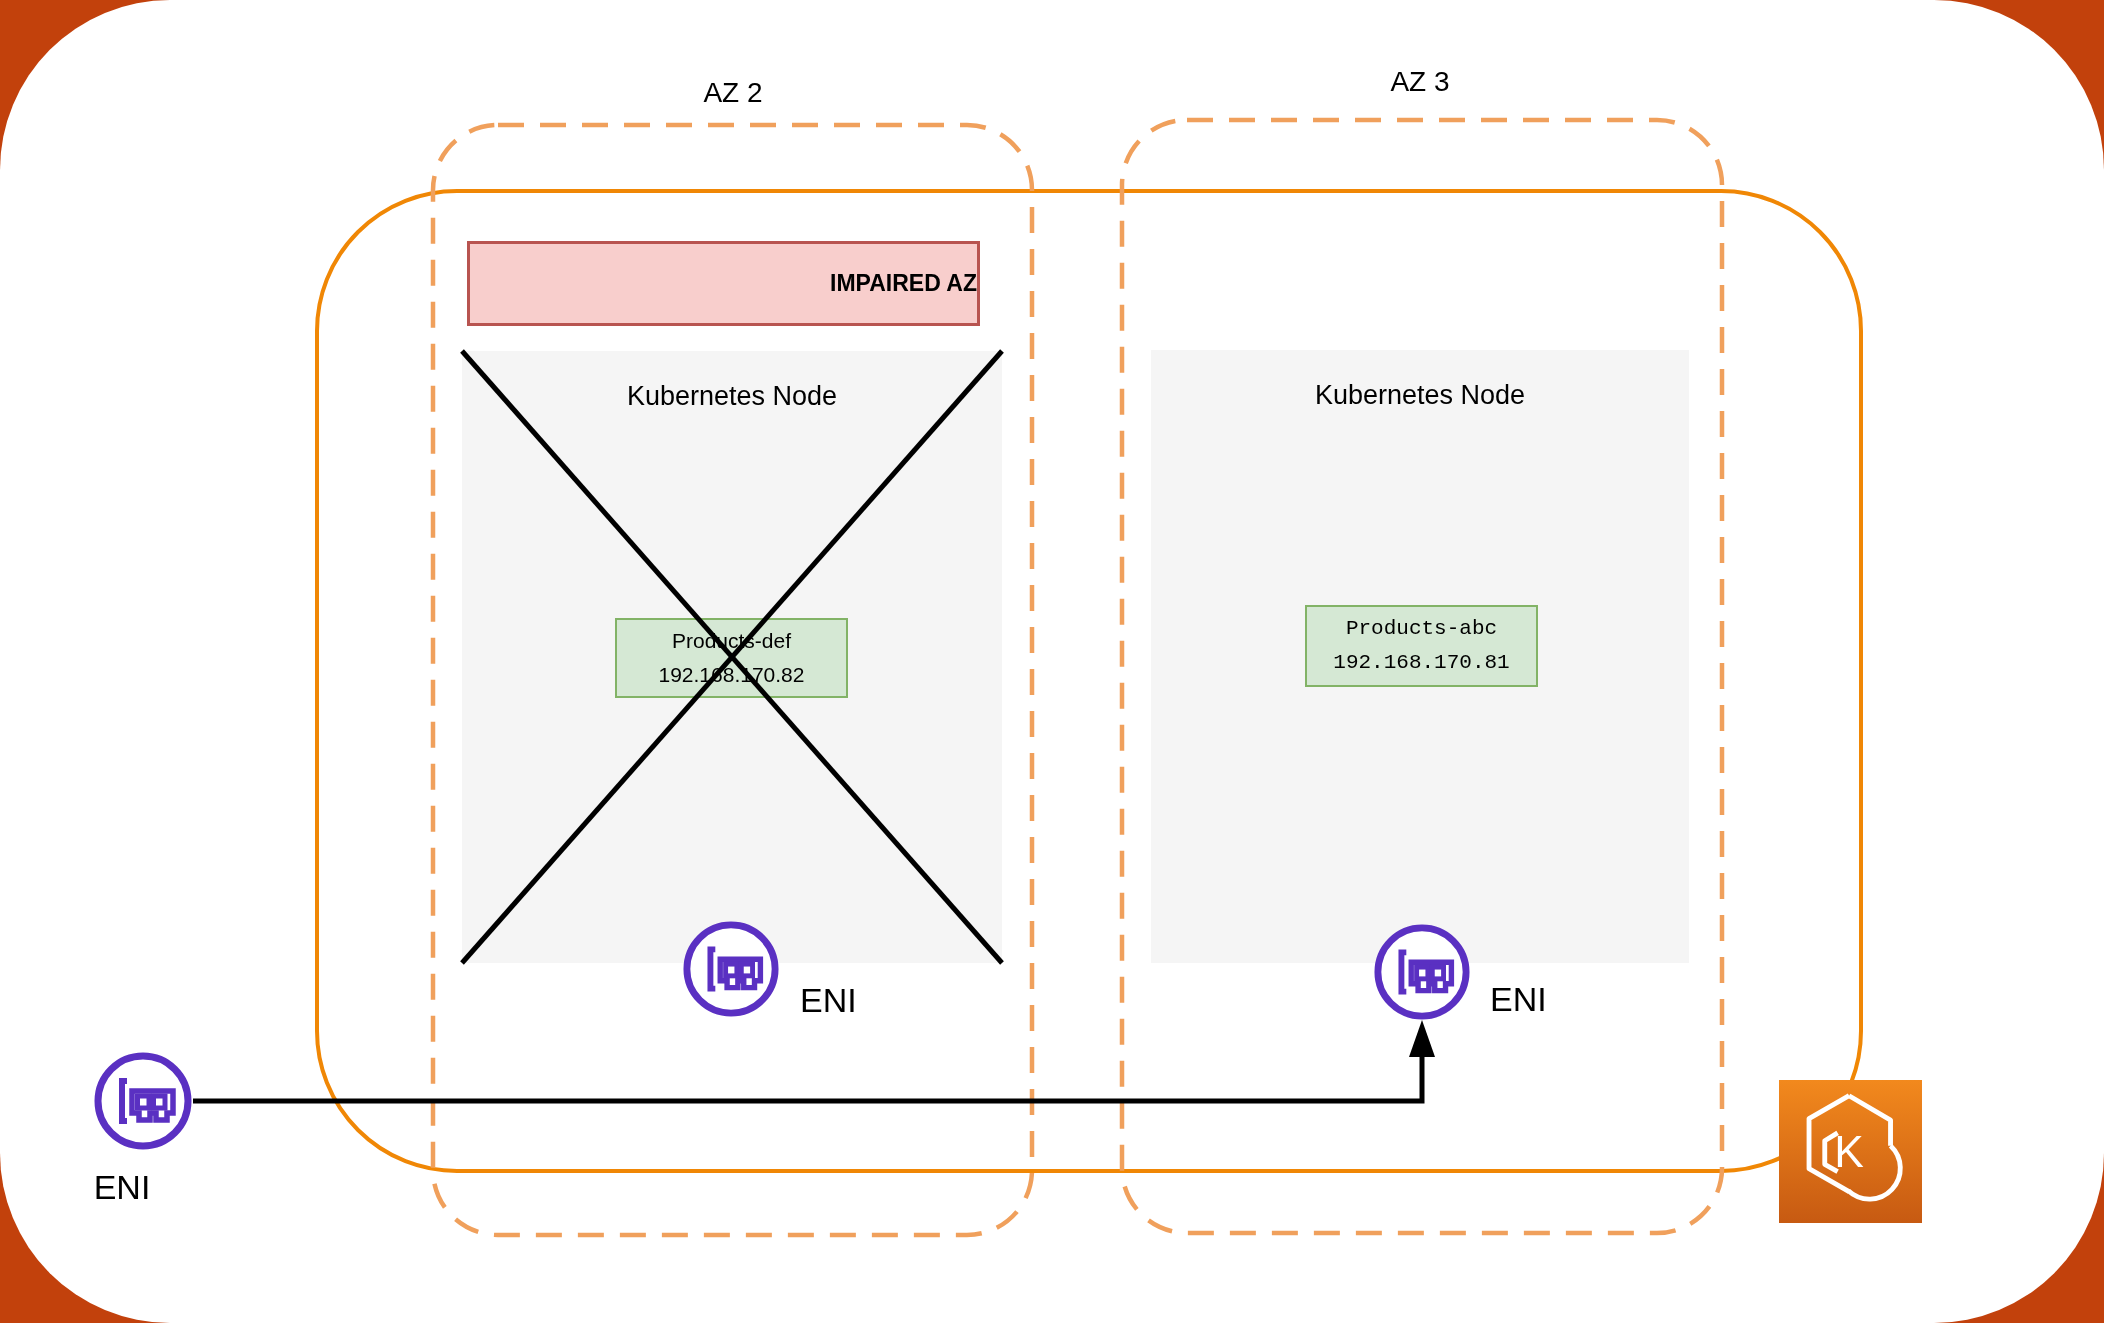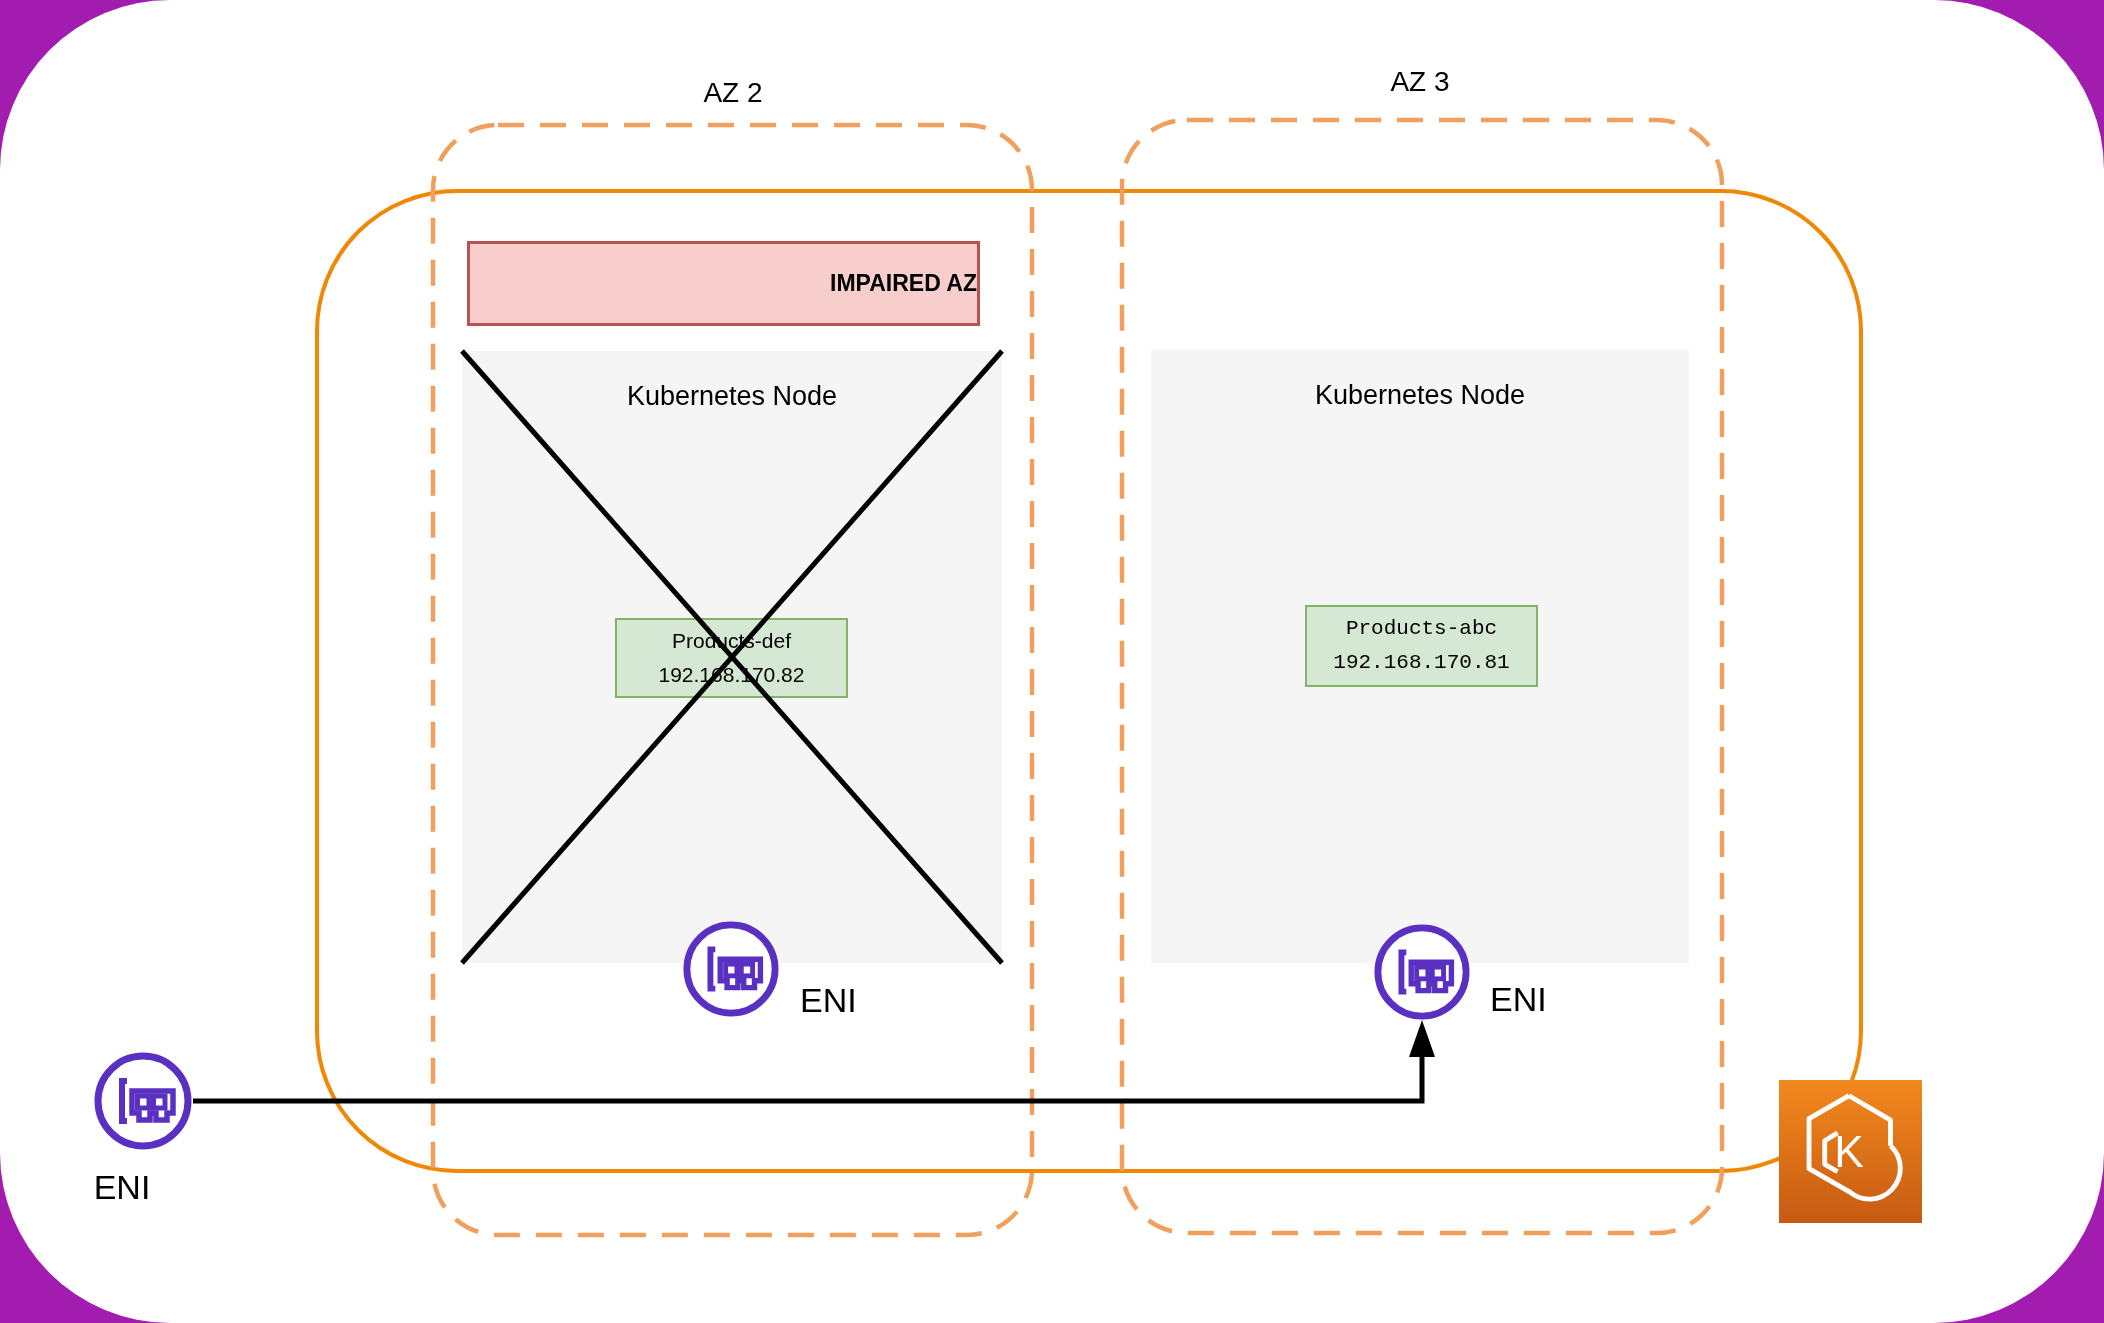--- a/index.html
+++ b/index.html
@@ -1,17 +1,17 @@
 <!DOCTYPE html>
 <html><head>
 <meta charset="utf-8">
 <style>
   html,body{margin:0;padding:0;background:#000;}
   .stage{
-    position:relative;width:2104px;height:1323px;background:#a21caf;
+    position:relative;width:2104px;height:1323px;background:#c2410c;
     font-family:"Liberation Sans", sans-serif;color:#000;overflow:hidden;
   }
   .card{
     position:absolute;inset:0;background:#ffffff;border-radius:170px;
   }
   .abs{position:absolute;}
   .az-label{
     width:220px;text-align:center;font-size:28px;color:#000;
   }
   .impaired-box{

